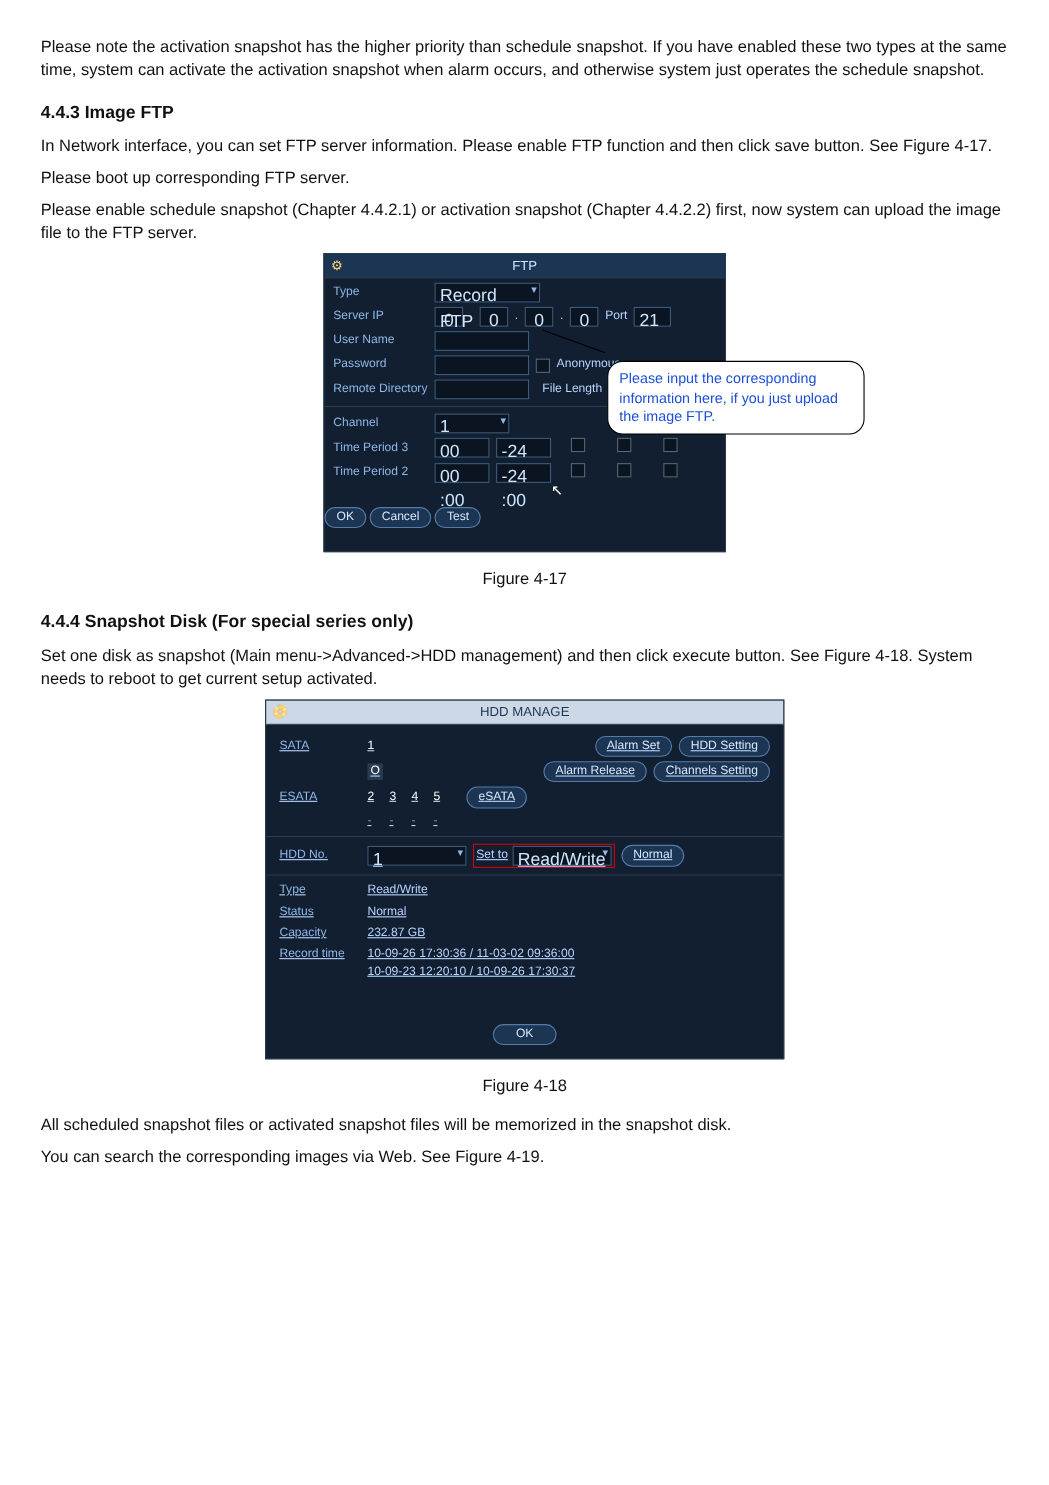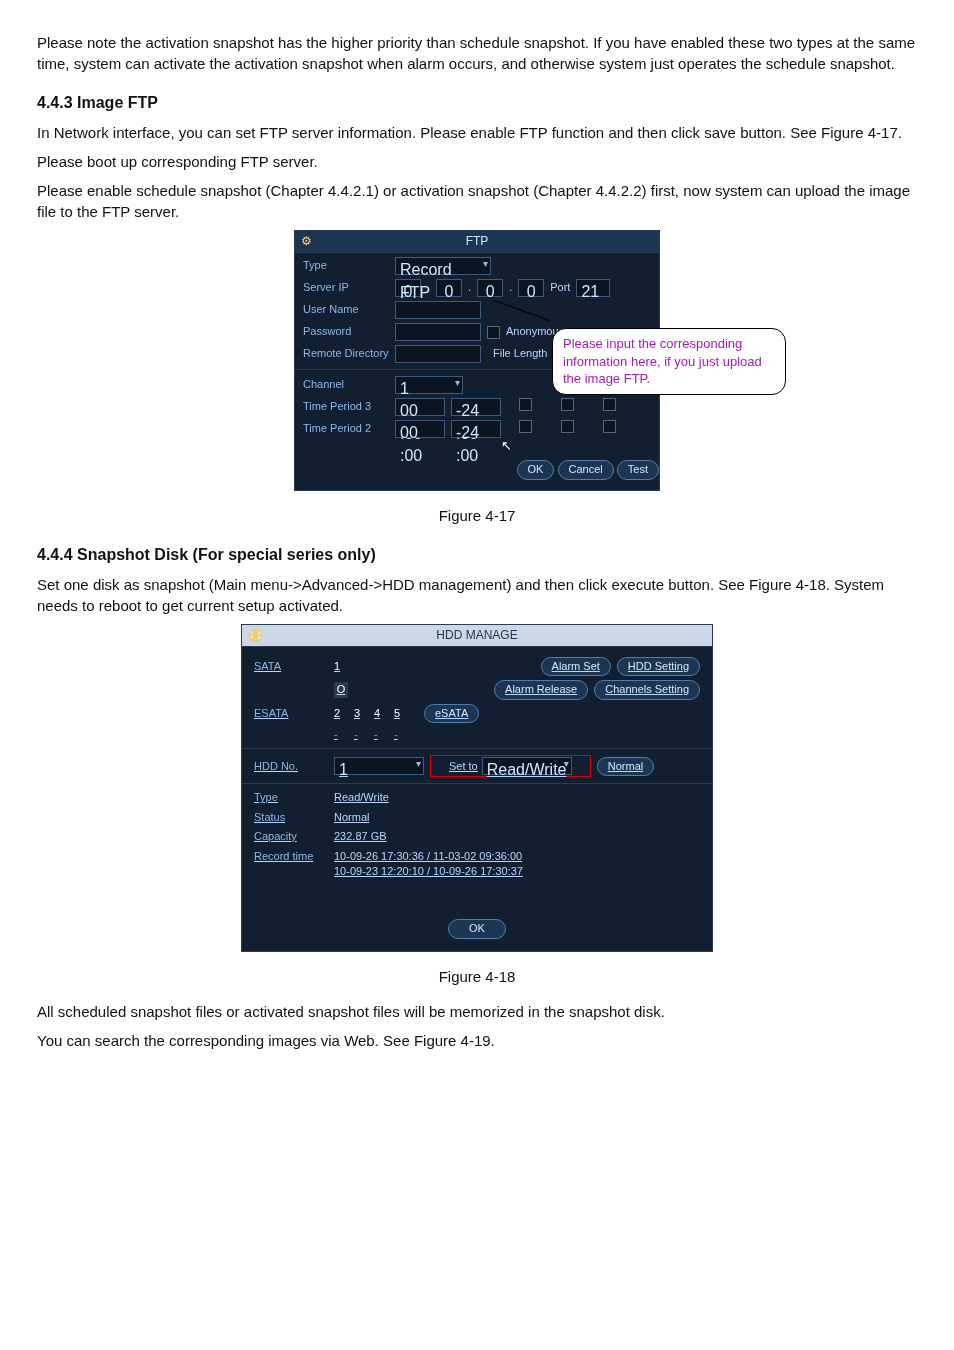--- a/index.html
+++ b/index.html
@@ -64,42 +64,42 @@
   }
   .callout {
     position: absolute;
     left: 380px;
     top: 98px;
     width: 212px;
     background: #fff;
     border: 1px solid #000;
     border-radius: 14px;
     padding: 6px 10px;
-    color: #a21caf;
+    color: #1d4ed8;
     font-size: 13px;
     line-height: 1.35;
   }
   .callout-line {
     position: absolute;
     border-top: 1px solid #000;
   }
   .fig-wrap { position: relative; width: 610px; margin: 0 auto; }
   .ftp-panel { width: 364px; }
   .hdd-panel { width: 470px; margin: 0 auto; }
   .hdd-panel .row { margin: 4px 12px; text-decoration: underline; }
   .hdd-panel .lbl { width: 74px; }
   .divider { border-top: 1px solid #2a3b4f; margin: 6px 0; }
   .cursor {
     position: absolute;
     color: #fff;
     font-size: 13px;
   }
   .redbox-group {
     border: 1px solid #d00;
-    padding: 1px 18px;
+    padding: 1px 2px;
     display: inline-flex;
     align-items: center;
     gap: 4px;
   }
 </style>
 </head>
 <body>
 
 <p>Please note the activation snapshot has the higher priority than schedule snapshot. If you have enabled these two types at the same time, system can activate the activation snapshot when alarm occurs, and otherwise system just operates the schedule snapshot.</p>
 
@@ -167,21 +167,21 @@
       <span class="lbl">Time Period 2</span>
       <span class="in" style="width:40px">00 :00</span>
       <span class="in" style="width:40px">-24 :00</span>
       <span style="width:36px;text-align:center"><span class="cb"></span></span>
       <span style="width:36px;text-align:center"><span class="cb"></span></span>
       <span style="width:36px;text-align:center"><span class="cb"></span></span>
     </div>
 
     <span class="cursor" style="left:206px;top:206px">↖</span>
 
-    <div style="text-align:right;margin:22px 0 10px 0">
+    <div style="text-align:left;margin:22px 0 21px 0">
       <span class="btn">OK</span>
       <span class="btn">Cancel</span>
       <span class="btn">Test</span>
     </div>
   </div>
 
   <div class="callout-line" style="left:320px;top:80px;width:60px;transform:rotate(20deg);"></div>
   <div class="callout">Please input the corresponding information here, if you just upload the image FTP.</div>
 </div>
 

